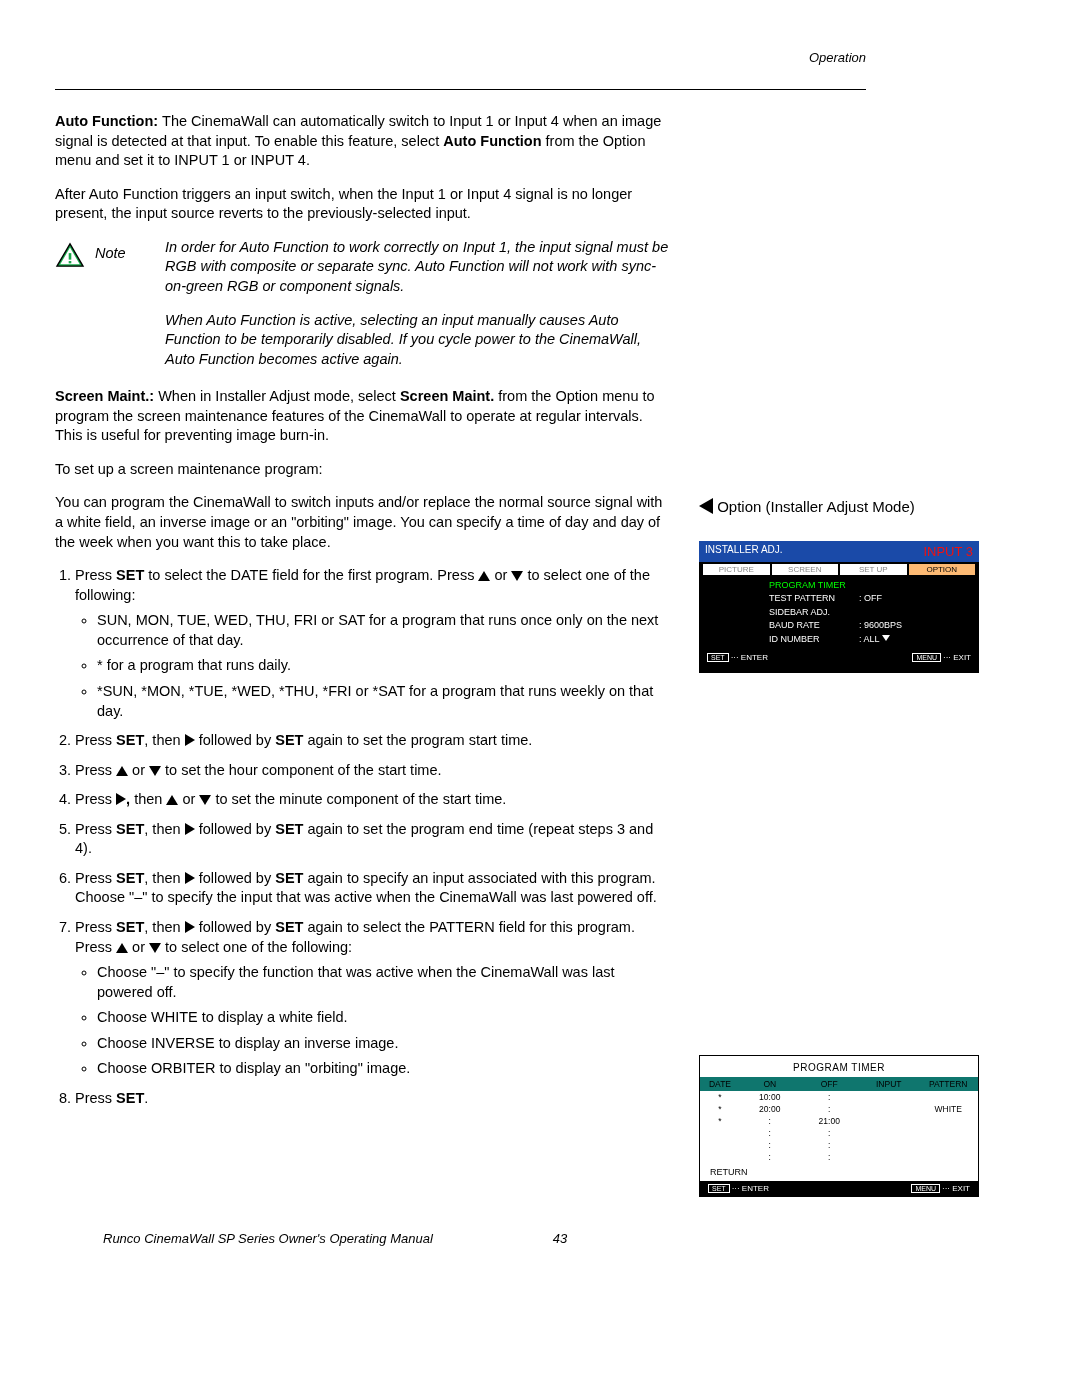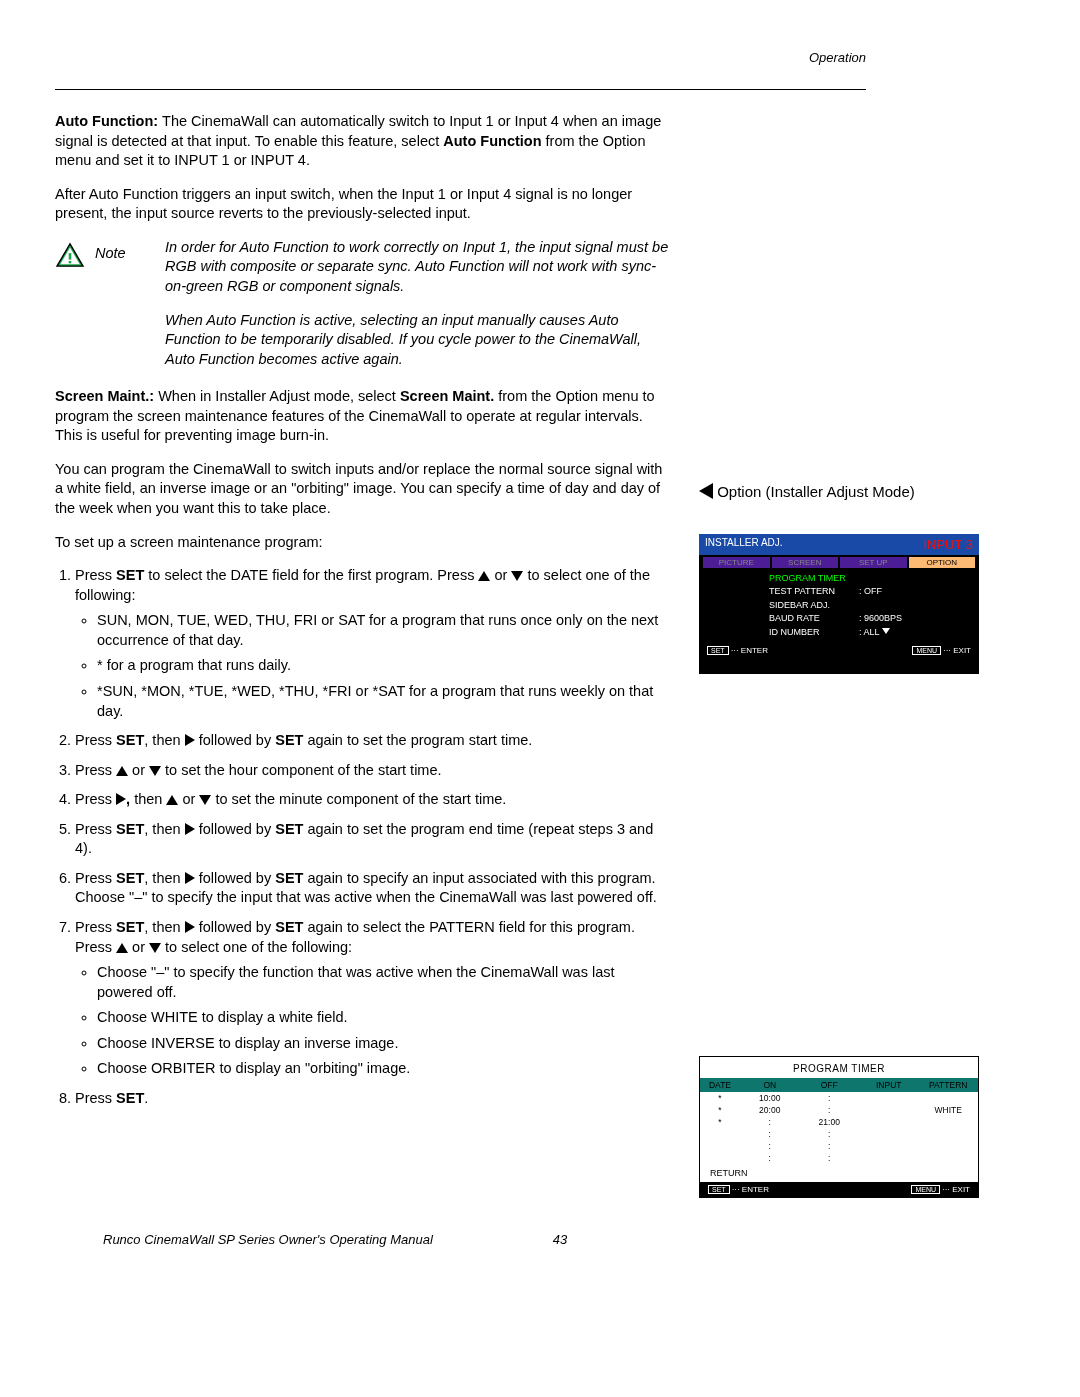--- a/index.html
+++ b/index.html
@@ -82,22 +82,22 @@
   .tri-right { width:0; height:0; border-top:6px solid transparent; border-bottom:6px solid transparent; border-left:10px solid #000; }
   .tri-left-big { display:inline-block; width:0; height:0; border-top:8px solid transparent; border-bottom:8px solid transparent; border-right:14px solid #000; vertical-align:-2px; }
 
   
   .osd-fig {
     width: 280px;
     background: #000;
     color: #fff;
     font-family: Arial, sans-serif;
     font-size: 9px;
-    margin-top: 32px;
-    padding-bottom: 16px;
+    margin-top: 24px;
+    padding-bottom: 8px;
   }
   .osd-title {
     background: #1a4aa8;
     color: #fff;
     padding: 3px 6px 3px 6px;
     font-size: 10px;
     display: flex;
     justify-content: space-between;
   }
   .osd-input { color: #e11; font-size: 13px; }
@@ -105,21 +105,21 @@
     display: flex;
     gap: 2px;
     padding: 2px 4px 2px 4px;
   }
   .osd-tab {
     flex:1;
     text-align: center;
     padding: 1px 0;
     font-size: 8px;
     color: #888;
-    background: #4c1d95;
+    background: #ffffff;
   }
   .osd-tab.sel { background: #fdba74; color:#000; }
   .osd-body {
     padding: 2px 10px 4px 70px;
     line-height: 1.5;
   }
   .osd-row { display:flex; }
   .osd-row .lbl { flex: 0 0 90px; }
   .osd-row .val { color:#fff; }
   .osd-row.hi .lbl { color:#0f0; }
@@ -171,21 +171,21 @@
   .pt-foot .btn {
     border:1px solid #fff;
     padding:0 3px;
     font-size:7px;
     margin-right:2px;
   }
   .pt-wrap { border:1px solid #000; }
 
   .side-heading {
     font-size: 15px;
-    margin-top: 0;
+    margin-top: 15px;
     line-height: 1.3;
   }
 
   .footer {
     font-style: italic;
     font-size: 13px;
     margin-top: 34px;
     margin-left: 48px;
   }
   .pagenum {
@@ -223,23 +223,23 @@
         <div class="note-body">
           <div class="para">In order for Auto Function to work correctly on Input 1, the input signal must be RGB with composite or separate sync. Auto Function will not work with sync-on-green RGB or component signals.</div>
           <div>When Auto Function is active, selecting an input manually causes Auto Function to be temporarily disabled. If you cycle power to the CinemaWall, Auto Function becomes active again.</div>
         </div>
       </div>
 
       <div class="para">
         <strong>Screen Maint.: </strong><span>When in Installer Adjust mode, select </span><strong>Screen Maint.</strong><span> from the Option menu to program the screen maintenance features of the CinemaWall to operate at regular intervals. This is useful for preventing image burn-in.</span>
       </div>
 
+      <div class="para">To set up a screen maintenance program:</div>
+
       <div class="para">You can program the CinemaWall to switch inputs and/or replace the normal source signal with a white field, an inverse image or an "orbiting" image. You can specify a time of day and day of the week when you want this to take place.</div>
-
-      <div class="para">To set up a screen maintenance program:</div>
 
       <ol class="num">
         <li>
           <span>Press </span><strong>SET</strong><span> to select the DATE field for the first program. Press </span><span class="tri tri-up"></span><span> or </span><span class="tri tri-down"></span><span> to select one of the following:</span>
           <ul class="bul">
             <li>SUN, MON, TUE, WED, THU, FRI or SAT for a program that runs once only on the next occurrence of that day.</li>
             <li>* for a program that runs daily.</li>
             <li>*SUN, *MON, *TUE, *WED, *THU, *FRI or *SAT for a program that runs weekly on that day.</li>
           </ul>
         </li>

